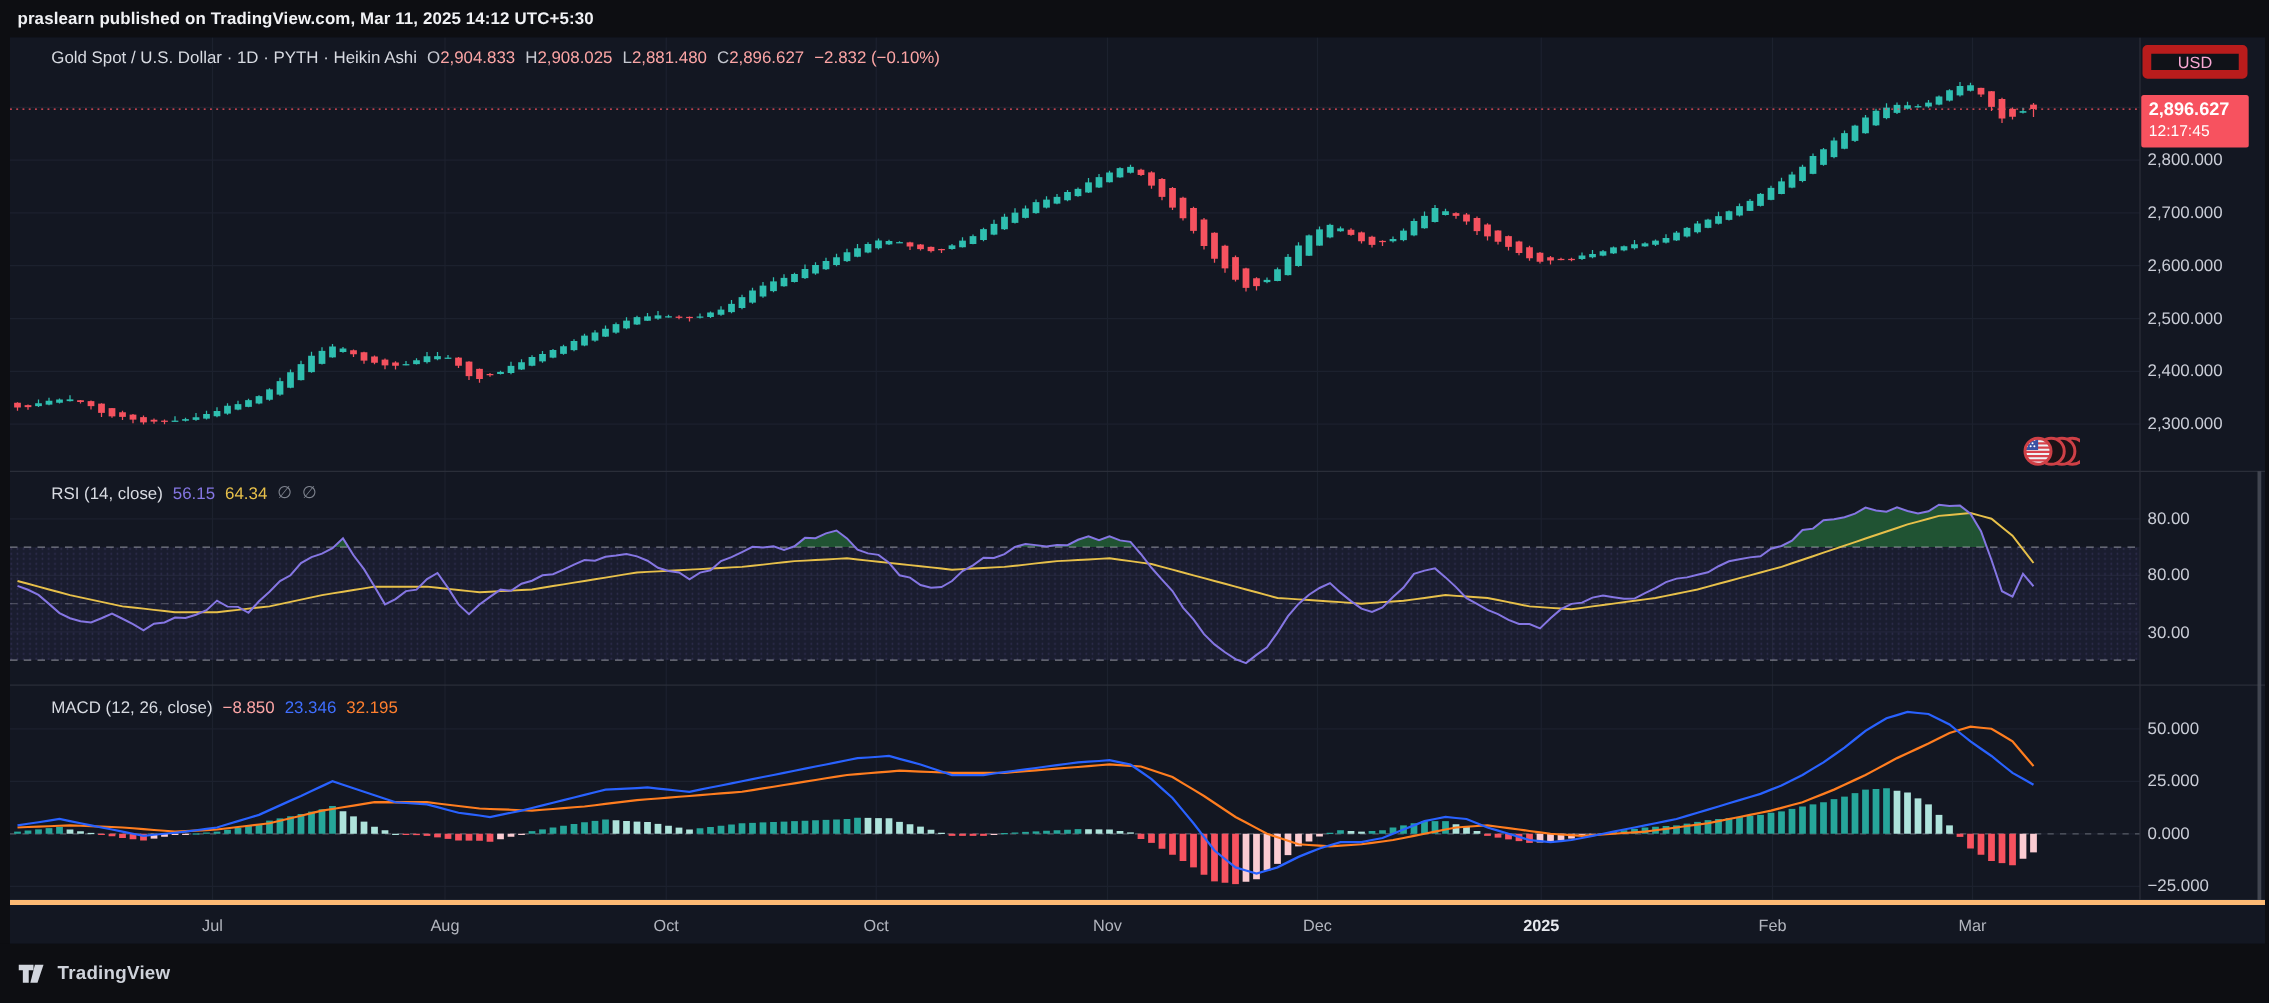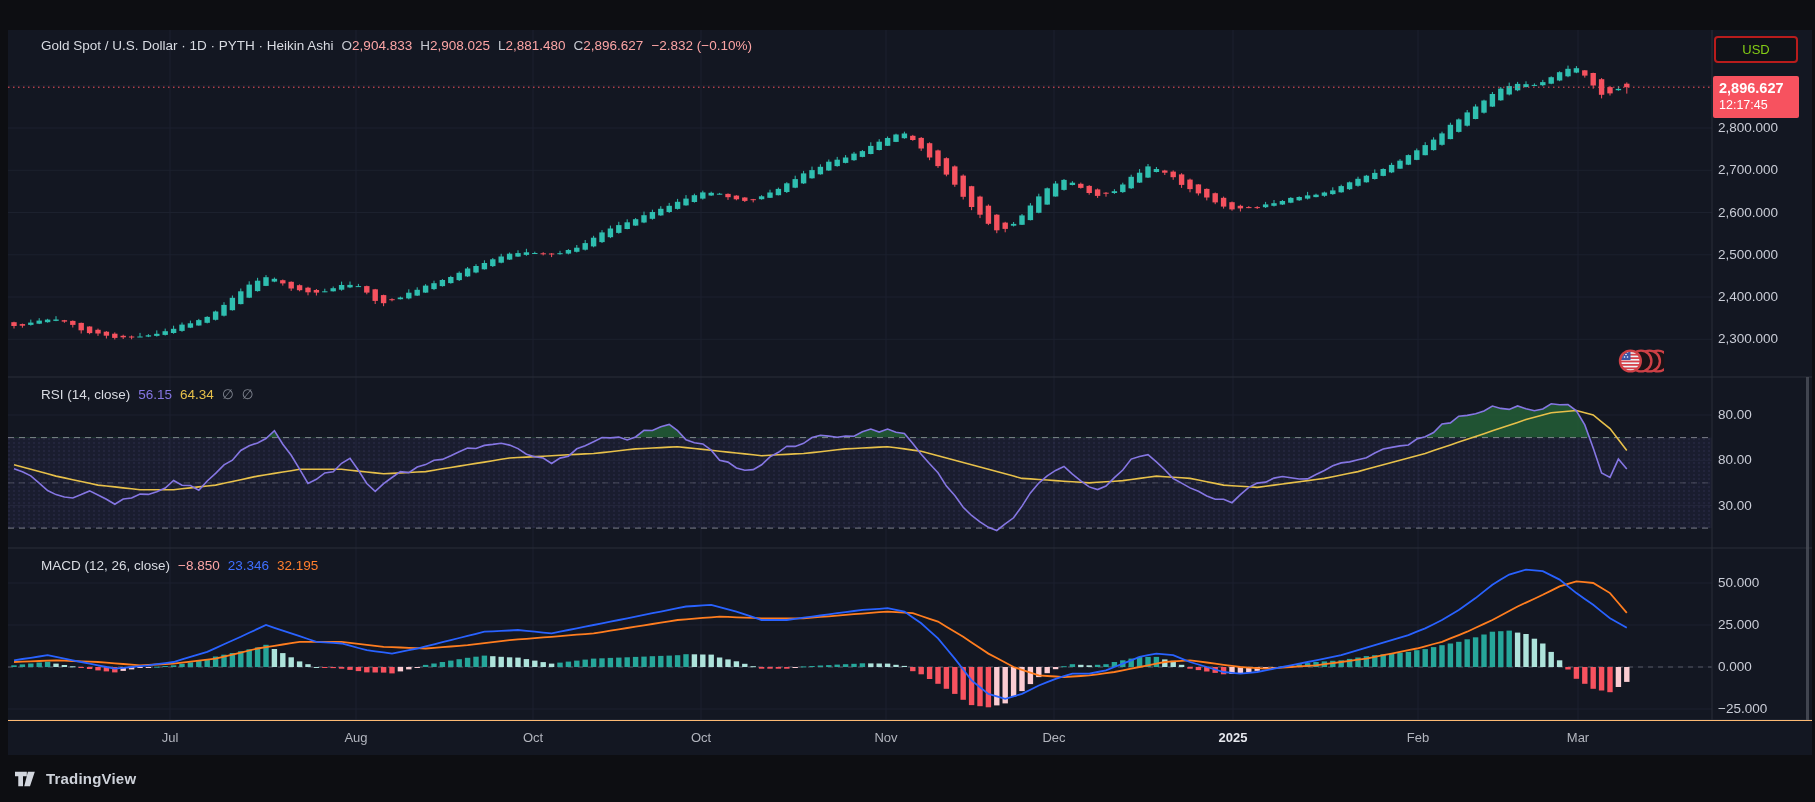--- a/index.html
+++ b/index.html
@@ -12,41 +12,42 @@
   .legend-row{position:absolute;display:flex;align-items:center;gap:8px;font-size:13.5px;white-space:nowrap;z-index:5;margin-left:21px;}
   .legend-row .sym{color:#d8dbe2;}
   .legend-row .grp{display:inline-flex;}
   .legend-row .lab{color:#c5c8d0;}
   .red-val{color:#fca5a5;}
   .purple-val{color:#8576e3;}
   .yellow-val{color:#e7c04a;}
   .blue-val{color:#3f6fff;}
   .orange-val{color:#ff7f2e;}
   .dim-val{color:#7e838e;}
-  .usd-btn{position:absolute;left:1706px;top:6px;width:84px;height:27px;background:#101218;border:2px solid #b91c1c;
-           border-radius:4px;color:#84cc16;font-size:13px;display:flex;align-items:center;justify-content:center;z-index:6;cursor:pointer;}
+  .usd-btn{position:absolute;left:1706px;top:6px;width:84px;height:27px;background:#101218;border:7px solid #b91c1c;
+           border-radius:4px;color:#f9a8d4;font-size:13px;display:flex;align-items:center;justify-content:center;z-index:6;cursor:pointer;}
   .price-tag{position:absolute;left:1705px;top:46px;width:86px;height:42px;background:#f7525f;border-radius:2px;
              color:#fff;padding:3px 0 0 6px;z-index:6;}
   .price-tag .p{font-size:14.5px;font-weight:700;line-height:18px;}
   .price-tag .t{font-size:12.5px;line-height:17px;}
   .axis-label{position:absolute;left:1710px;font-size:13.5px;color:#c9ccd6;z-index:4;white-space:nowrap;}
-  .time-axis{position:absolute;left:0;top:690px;width:1804px;height:35px;border-top:1px solid #fdba74;z-index:4;}
+  .time-axis{position:absolute;left:0;top:690px;width:1804px;height:35px;border-top:4px solid #fdba74;z-index:4;}
   .time-label{position:absolute;top:9px;width:70px;margin-left:-35px;text-align:center;font-size:13px;color:#b2b5be;}
   .time-label.bold{color:#e6e8ee;font-weight:700;}
   .flag-icon{position:absolute;left:1610px;top:318px;z-index:5;cursor:pointer;}
   .scroll-thumb{position:absolute;left:1798px;top:347px;width:3px;height:343px;background:#4a4e58;opacity:.85;z-index:4;}
   .footer{position:absolute;left:0;top:755px;width:1815px;height:47px;background:#0d0e12;display:flex;align-items:center;}
   .footer .mark{margin-left:13px;display:flex;align-items:center;}
   .footer .brand{margin-left:9px;font-size:15px;font-weight:600;color:#ced2da;letter-spacing:.2px;}
 </style>
 </head>
 <body>
 
 <div class="stage">
 
+  <div class="banner">praslearn published on TradingView.com, Mar 11, 2025 14:12 UTC+5:30</div>
 
   <div class="chart">
 
     <svg class="main-svg" id="chart-svg" width="1804" height="725">
         <rect x="0" y="0" width="1804" height="725" fill="#131722"></rect>
         <line x1="162" y1="0" x2="162" y2="690" stroke="#1c212e" stroke-width="1"></line>
         <line x1="348" y1="0" x2="348" y2="690" stroke="#1c212e" stroke-width="1"></line>
         <line x1="525" y1="0" x2="525" y2="690" stroke="#1c212e" stroke-width="1"></line>
         <line x1="693" y1="0" x2="693" y2="690" stroke="#1c212e" stroke-width="1"></line>
         <line x1="878" y1="0" x2="878" y2="690" stroke="#1c212e" stroke-width="1"></line>

